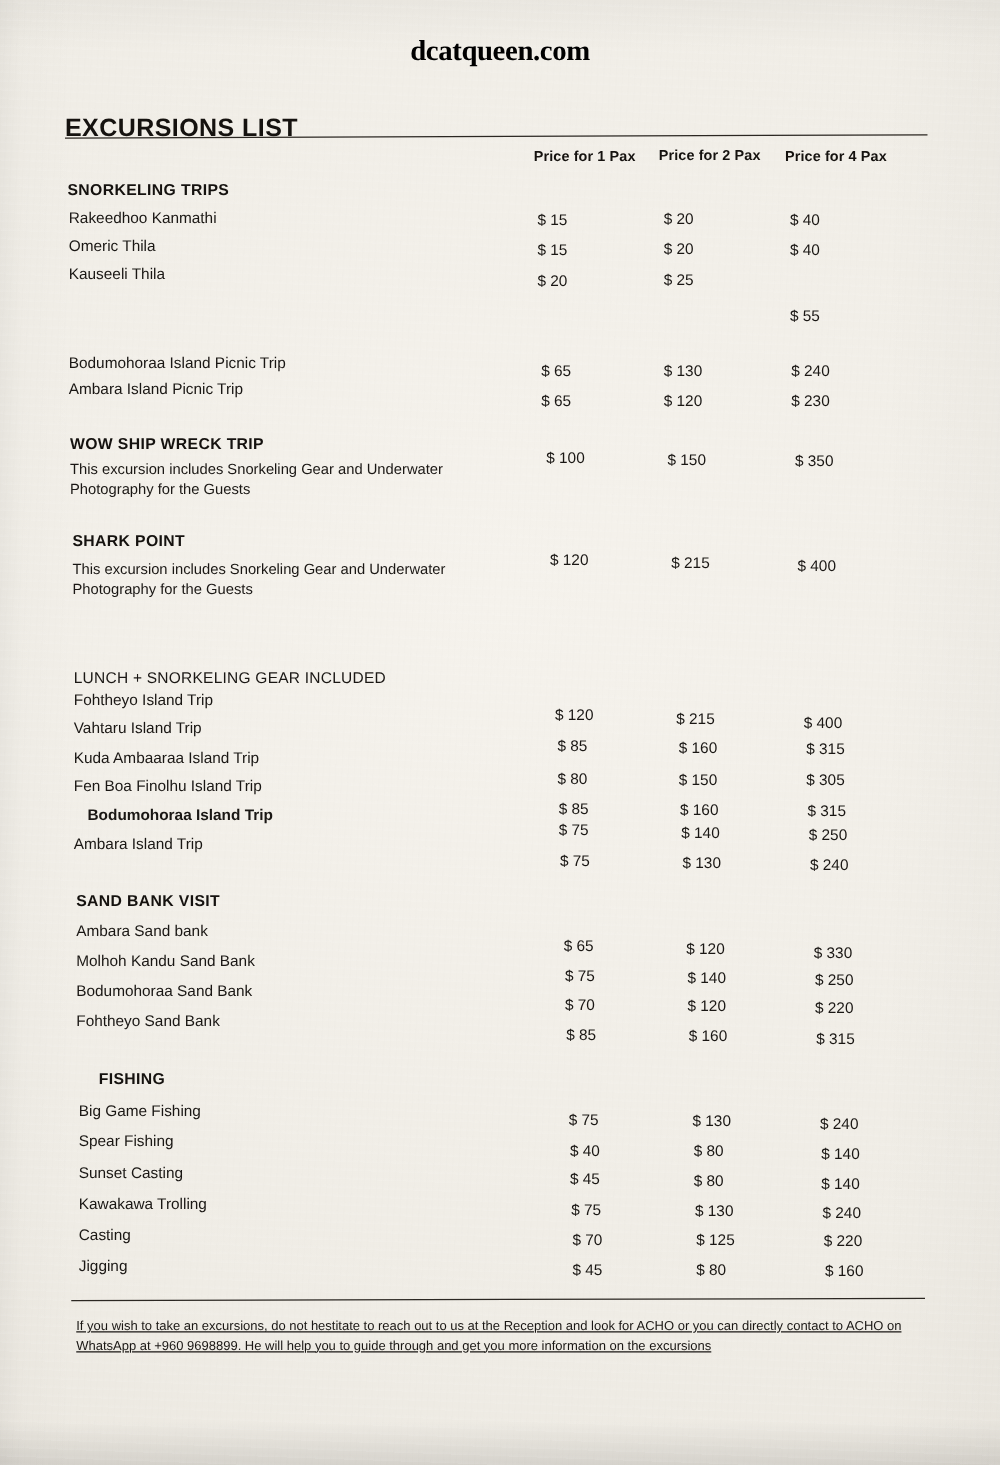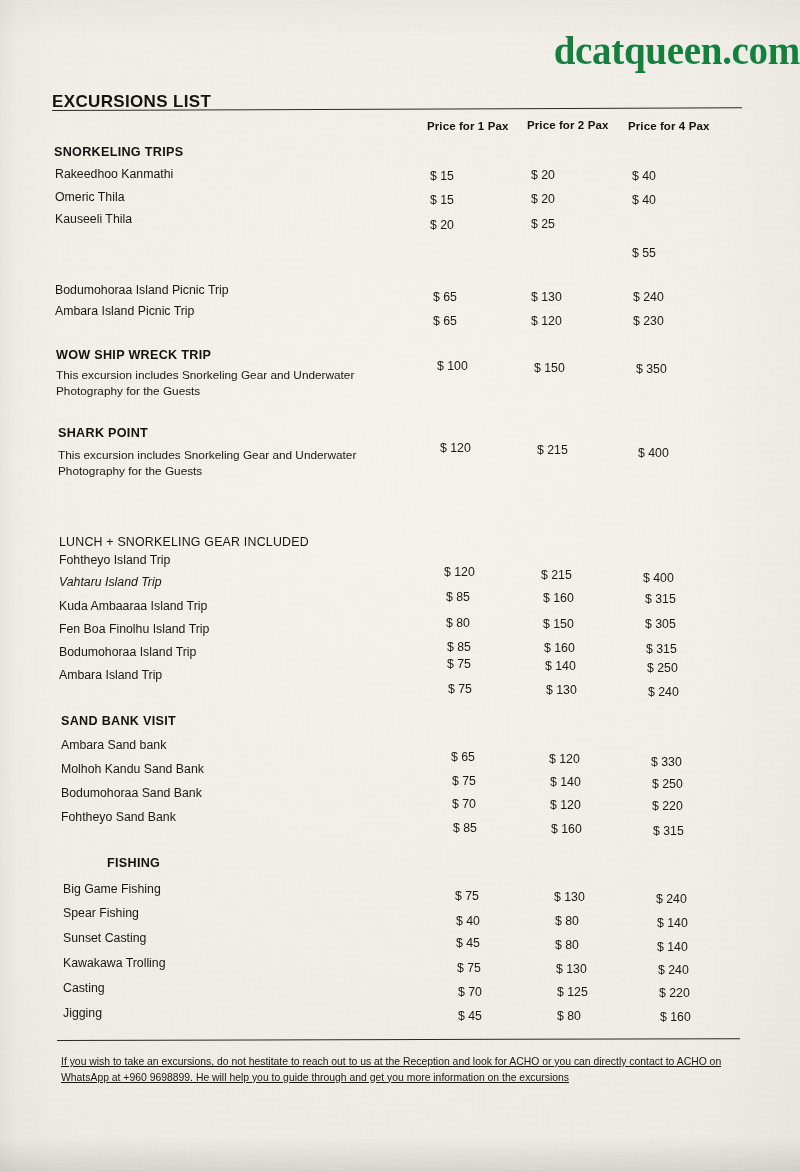--- a/index.html
+++ b/index.html
@@ -39,33 +39,33 @@
 
   #sheet {
     position: absolute;
     inset: 0;
   }
 
   .hdr-title {
     position: absolute;
     left: 0; right: 0;
     top: 28px;
-    text-align: right;
+    text-align: center;
     font-family: "Liberation Serif", serif;
     font-weight: bold;
-    font-size: 39px;
+    font-size: 23px;
     letter-spacing: -0.3px;
-    color: #15803d;
+    color: #000000;
   }
 
   .sec-label {
     position: absolute;
     left: 52px;
     top: 92px;
-    font-size: 17px;
+    font-size: 20px;
     font-weight: bold;
     letter-spacing: 0.35px;
     color: #15120f;
   }
 
   .rule {
     position: absolute;
     height: 0;
     border-top: 1.6px solid #2b2722;
   }
@@ -201,36 +201,36 @@
   <div class="price" style="left:537px; top:443px;">$ 215</div>
   <div class="price" style="left:638px; top:446px;">$ 400</div>
 
   <div class="sec-sub" style="left:59px; top:535px;">LUNCH + SNORKELING GEAR INCLUDED</div>
 
   <div class="row-label" style="left:59px; top:553px;">Fohtheyo Island Trip</div>
   <div class="price" style="left:444px; top:565px;">$ 120</div>
   <div class="price" style="left:541px; top:568px;">$ 215</div>
   <div class="price" style="left:643px; top:571px;">$ 400</div>
 
-  <div class="row-label" style="left:59px; top:575px;font-style:italic;">Vahtaru Island Trip</div>
+  <div class="row-label" style="left:59px; top:575px;">Vahtaru Island Trip</div>
   <div class="price" style="left:446px; top:590px;">$ 85</div>
   <div class="price" style="left:543px; top:591px;">$ 160</div>
   <div class="price" style="left:645px; top:592px;">$ 315</div>
 
   <div class="row-label" style="left:59px; top:599px;">Kuda Ambaaraa Island Trip</div>
   <div class="price" style="left:446px; top:616px;">$ 80</div>
   <div class="price" style="left:543px; top:617px;">$ 150</div>
   <div class="price" style="left:645px; top:617px;">$ 305</div>
 
   <div class="row-label" style="left:59px; top:622px;">Fen Boa Finolhu Island Trip</div>
   <div class="price" style="left:447px; top:640px;">$ 85</div>
   <div class="price" style="left:544px; top:641px;">$ 160</div>
   <div class="price" style="left:646px; top:642px;">$ 315</div>
 
-  <div class="row-label" style="left:59px; top:645px;">Bodumohoraa Island Trip</div>
+  <div class="row-label" style="left:70px; top:645px;font-weight:bold;">Bodumohoraa Island Trip</div>
   <div class="price" style="left:447px; top:657px;">$ 75</div>
   <div class="price" style="left:545px; top:659px;">$ 140</div>
   <div class="price" style="left:647px; top:661px;">$ 250</div>
 
   <div class="row-label" style="left:59px; top:668px;">Ambara Island Trip</div>
   <div class="price" style="left:448px; top:682px;">$ 75</div>
   <div class="price" style="left:546px; top:683px;">$ 130</div>
   <div class="price" style="left:648px; top:685px;">$ 240</div>
 
   <div class="sec-head" style="left:61px; top:714px;">SAND BANK VISIT</div>
@@ -248,21 +248,21 @@
   <div class="row-label" style="left:61px; top:786px;">Bodumohoraa Sand Bank</div>
   <div class="price" style="left:452px; top:797px;">$ 70</div>
   <div class="price" style="left:550px; top:798px;">$ 120</div>
   <div class="price" style="left:652px; top:799px;">$ 220</div>
 
   <div class="row-label" style="left:61px; top:810px;">Fohtheyo Sand Bank</div>
   <div class="price" style="left:453px; top:821px;">$ 85</div>
   <div class="price" style="left:551px; top:822px;">$ 160</div>
   <div class="price" style="left:653px; top:824px;">$ 315</div>
 
-  <div class="sec-head" style="left:79px; top:856px;padding-left:28px;">FISHING</div>
+  <div class="sec-head" style="left:51px; top:856px;padding-left:28px;">FISHING</div>
 
   <div class="row-label" style="left:63px; top:882px;">Big Game Fishing</div>
   <div class="price" style="left:455px; top:889px;">$ 75</div>
   <div class="price" style="left:554px; top:890px;">$ 130</div>
   <div class="price" style="left:656px; top:892px;">$ 240</div>
 
   <div class="row-label" style="left:63px; top:906px;">Spear Fishing</div>
   <div class="price" style="left:456px; top:914px;">$ 40</div>
   <div class="price" style="left:555px; top:914px;">$ 80</div>
   <div class="price" style="left:657px; top:916px;">$ 140</div>

